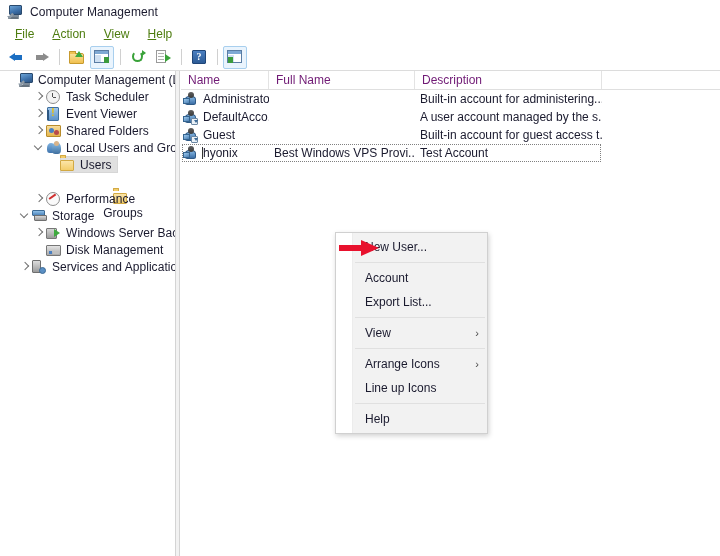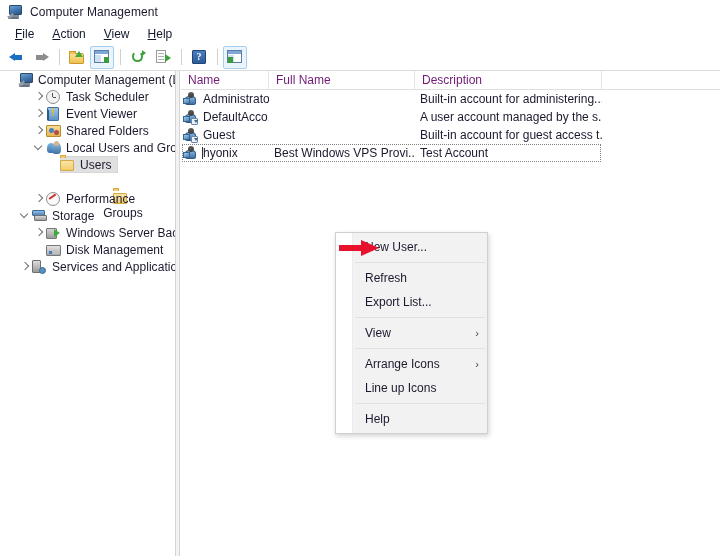--- a/index.html
+++ b/index.html
@@ -75,21 +75,21 @@
     left: 0; top: 24px;
     width: 720px; height: 20px;
     background: #ffffff;
     display: flex;
     align-items: center;
     padding-left: 6px;
     box-sizing: border-box;
   }
   .menubar-item {
     font-size: 12px;
-    color: #0f172a;
+    color: #4d7c0f;
     padding: 2px 9px;
     cursor: default;
     white-space: nowrap;
   }
   .menubar-item .u { text-decoration: underline; }
 
   
   .toolbar {
     position: absolute;
     left: 0; top: 44px;
@@ -989,21 +989,21 @@
 </div>
 
 <div class="ctx-menu">
   <div class="ctx-gutter"></div>
   <div id="ctx-items">
       <div class="ctx-item">
         <span>New User...</span>
       </div>
       <div class="ctx-sep"></div>
       <div class="ctx-item">
-        <span>Refresh</span>
+        <span>Account</span>
       </div>
       <div class="ctx-item">
         <span>Export List...</span>
       </div>
       <div class="ctx-sep"></div>
       <div class="ctx-item">
         <span>View</span>
         <span class="ctx-sub">›</span>
       </div>
       <div class="ctx-sep"></div>

